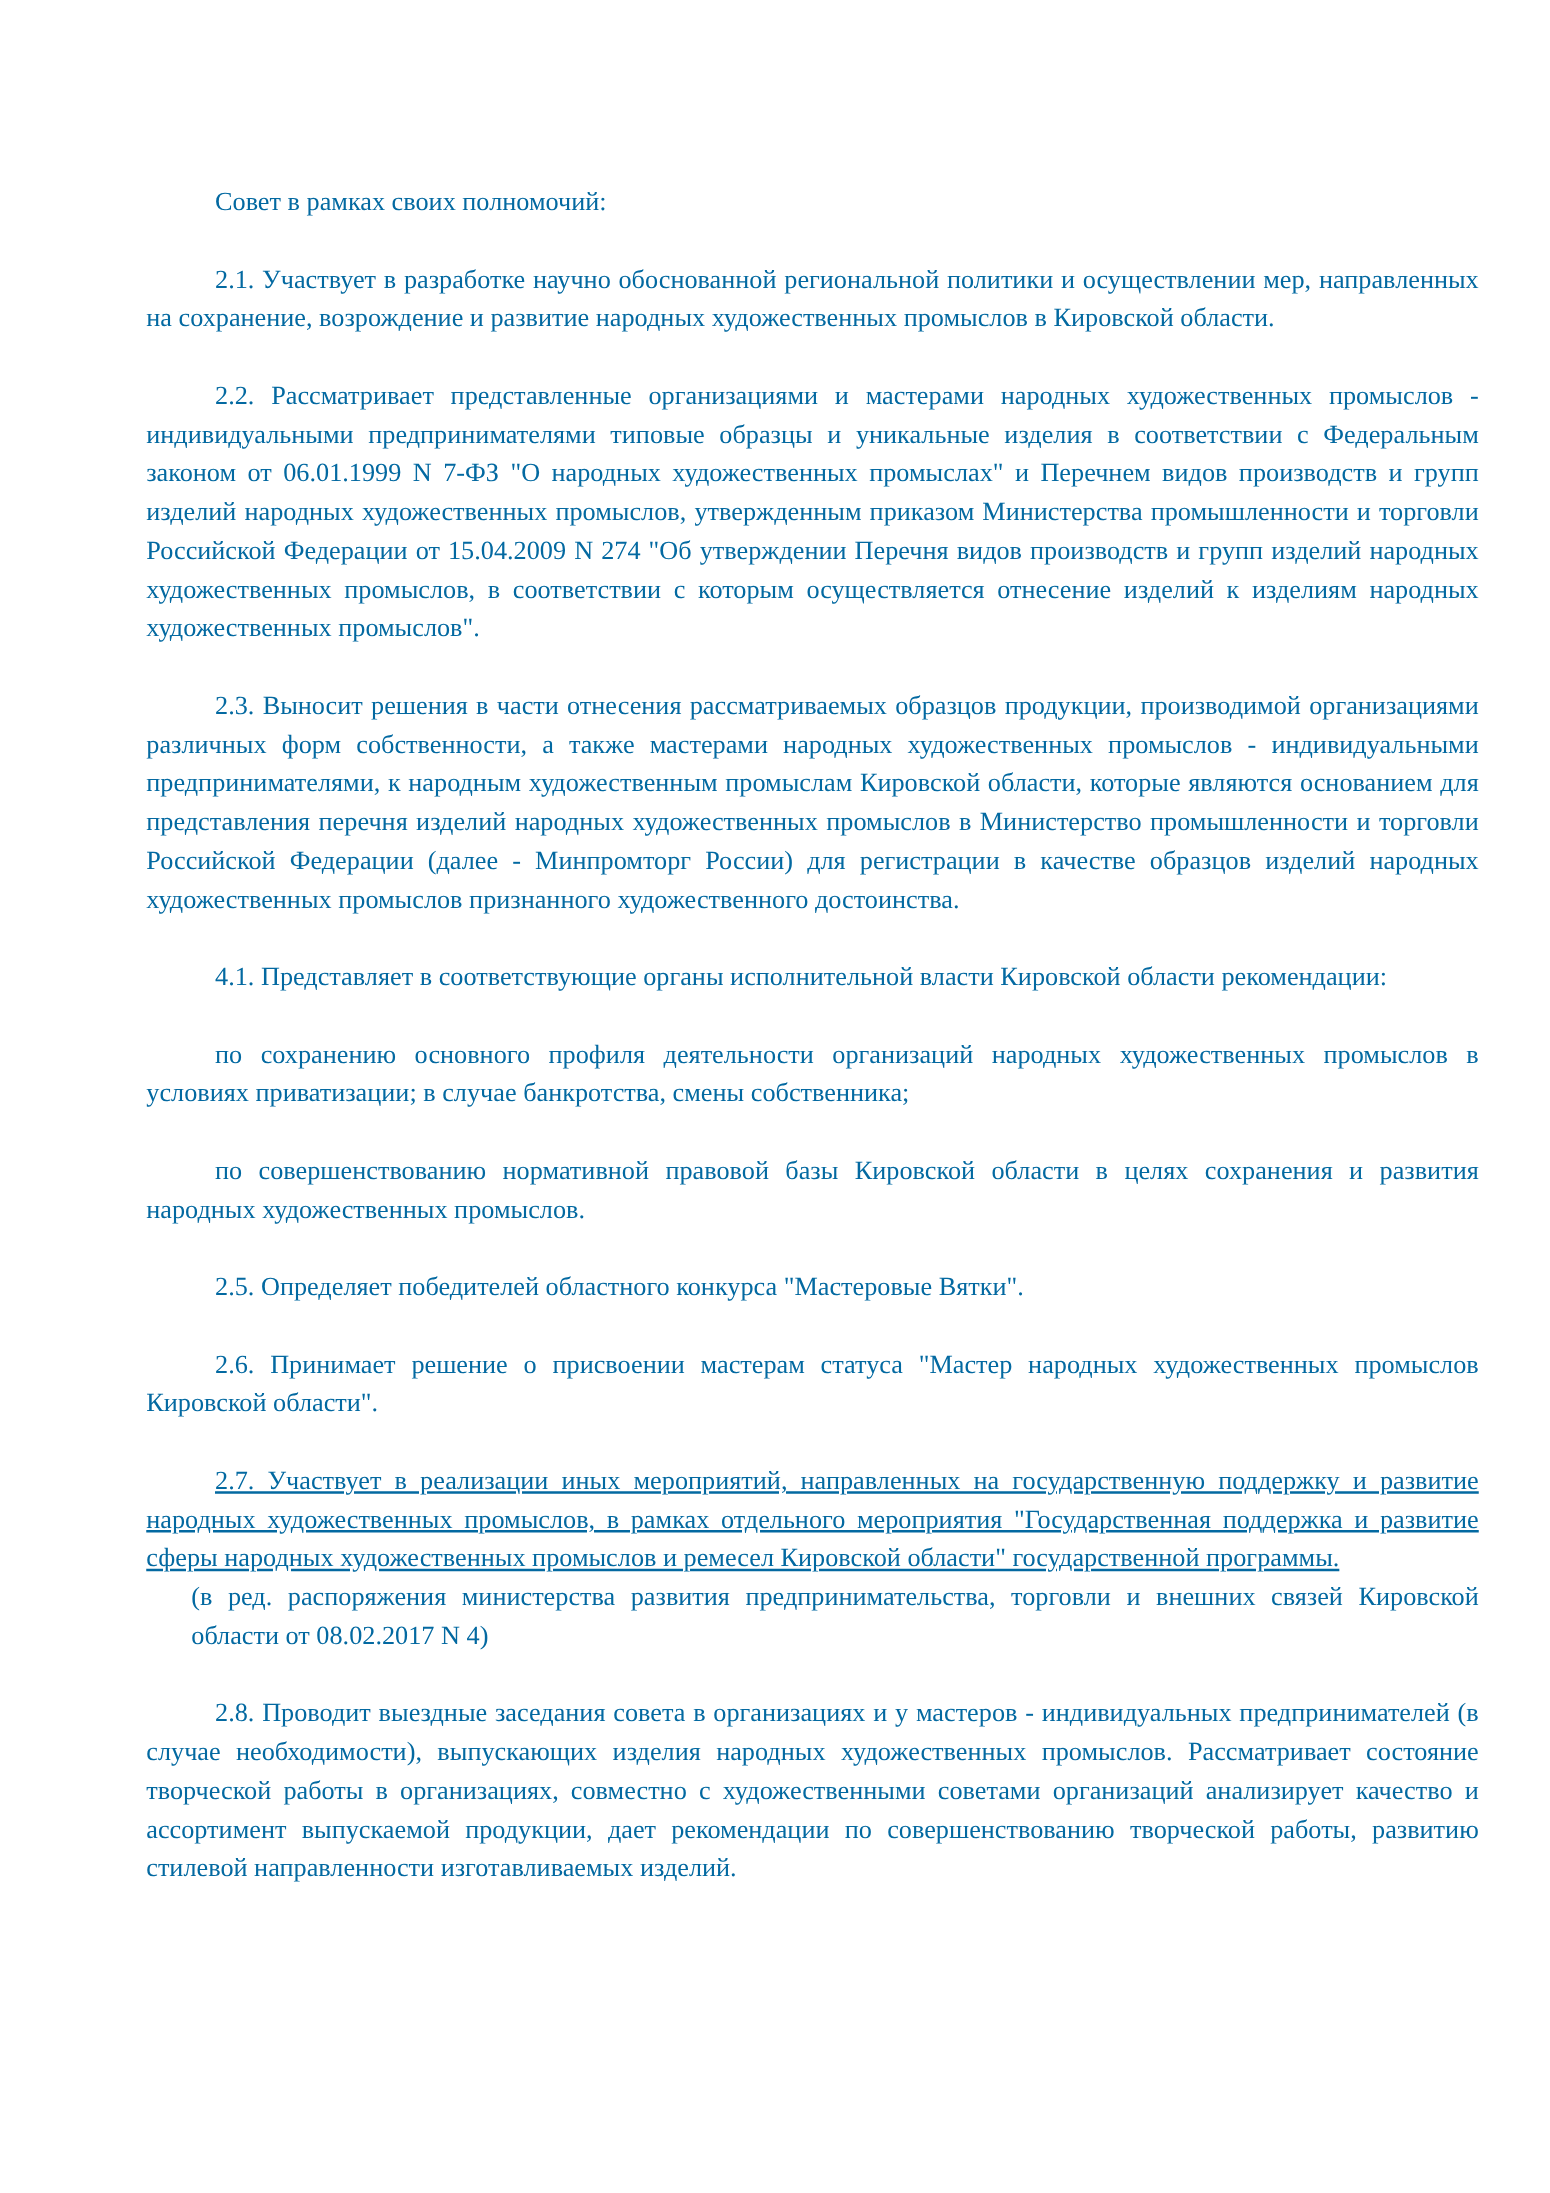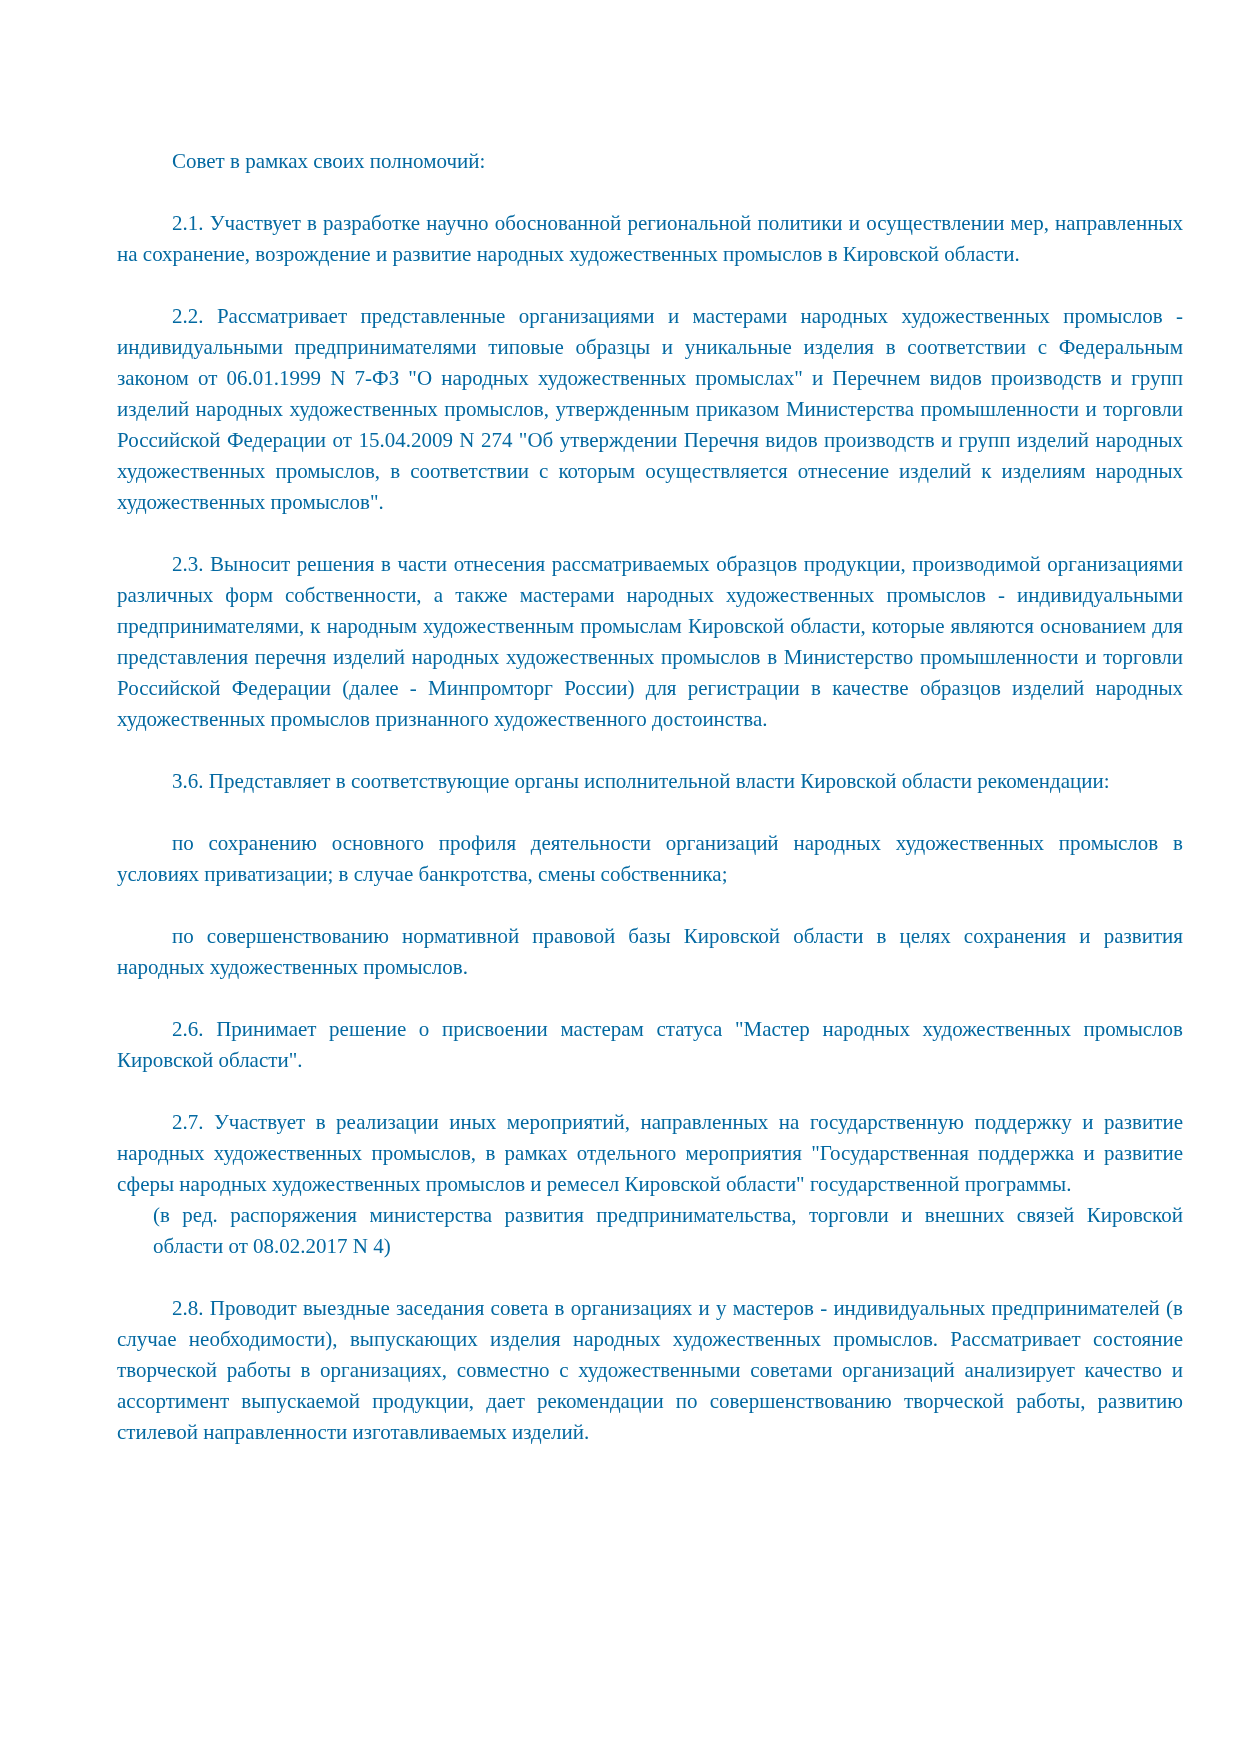--- a/index.html
+++ b/index.html
@@ -30,35 +30,37 @@
     padding: 0;
     text-align: justify;
     text-indent: 55px;
   }
   .para.flush {
     text-indent: 0;
     margin-left: 36px;
   }
   .para.no-gap {
     margin-bottom: 0;
+    text-decoration: underline;
   }
   .para:last-child {
     margin-bottom: 0;
   }
 </style>
 </head>
 <body>
 
 <div class="page">
   <div class="content">
     <p class="para">Совет в рамках своих полномочий:</p>
     <p class="para">2.1. Участвует в разработке научно обоснованной региональной политики и осуществлении мер, направленных на сохранение, возрождение и развитие народных художественных промыслов в Кировской области.</p>
     <p class="para">2.2. Рассматривает представленные организациями и мастерами народных художественных промыслов - индивидуальными предпринимателями типовые образцы и уникальные изделия в соответствии с Федеральным законом от 06.01.1999 N 7-ФЗ "О народных художественных промыслах" и Перечнем видов производств и групп изделий народных художественных промыслов, утвержденным приказом Министерства промышленности и торговли Российской Федерации от 15.04.2009 N 274 "Об утверждении Перечня видов производств и групп изделий народных художественных промыслов, в соответствии с которым осуществляется отнесение изделий к изделиям народных художественных промыслов".</p>
     <p class="para">2.3. Выносит решения в части отнесения рассматриваемых образцов продукции, производимой организациями различных форм собственности, а также мастерами народных художественных промыслов - индивидуальными предпринимателями, к народным художественным промыслам Кировской области, которые являются основанием для представления перечня изделий народных художественных промыслов в Министерство промышленности и торговли Российской Федерации (далее - Минпромторг России) для регистрации в качестве образцов изделий народных художественных промыслов признанного художественного достоинства.</p>
-    <p class="para">3.6. Представляет в соответствующие органы исполнительной власти Кировской области рекомендации:</p>
+    <p class="para">4.1. Представляет в соответствующие органы исполнительной власти Кировской области рекомендации:</p>
     <p class="para">по сохранению основного профиля деятельности организаций народных художественных промыслов в условиях приватизации; в случае банкротства, смены собственника;</p>
     <p class="para">по совершенствованию нормативной правовой базы Кировской области в целях сохранения и развития народных художественных промыслов.</p>
+    <p class="para">2.5. Определяет победителей областного конкурса "Мастеровые Вятки".</p>
     <p class="para">2.6. Принимает решение о присвоении мастерам статуса "Мастер народных художественных промыслов Кировской области".</p>
     <p class="para no-gap">2.7. Участвует в реализации иных мероприятий, направленных на государственную поддержку и развитие народных художественных промыслов, в рамках отдельного мероприятия "Государственная поддержка и развитие сферы народных художественных промыслов и ремесел Кировской области" государственной программы.</p>
     <p class="para flush">(в ред. распоряжения министерства развития предпринимательства, торговли и внешних связей Кировской области от 08.02.2017 N 4)</p>
     <p class="para">2.8. Проводит выездные заседания совета в организациях и у мастеров - индивидуальных предпринимателей (в случае необходимости), выпускающих изделия народных художественных промыслов. Рассматривает состояние творческой работы в организациях, совместно с художественными советами организаций анализирует качество и ассортимент выпускаемой продукции, дает рекомендации по совершенствованию творческой работы, развитию стилевой направленности изготавливаемых изделий.</p>
   </div>
 </div>
 
 </body></html>

